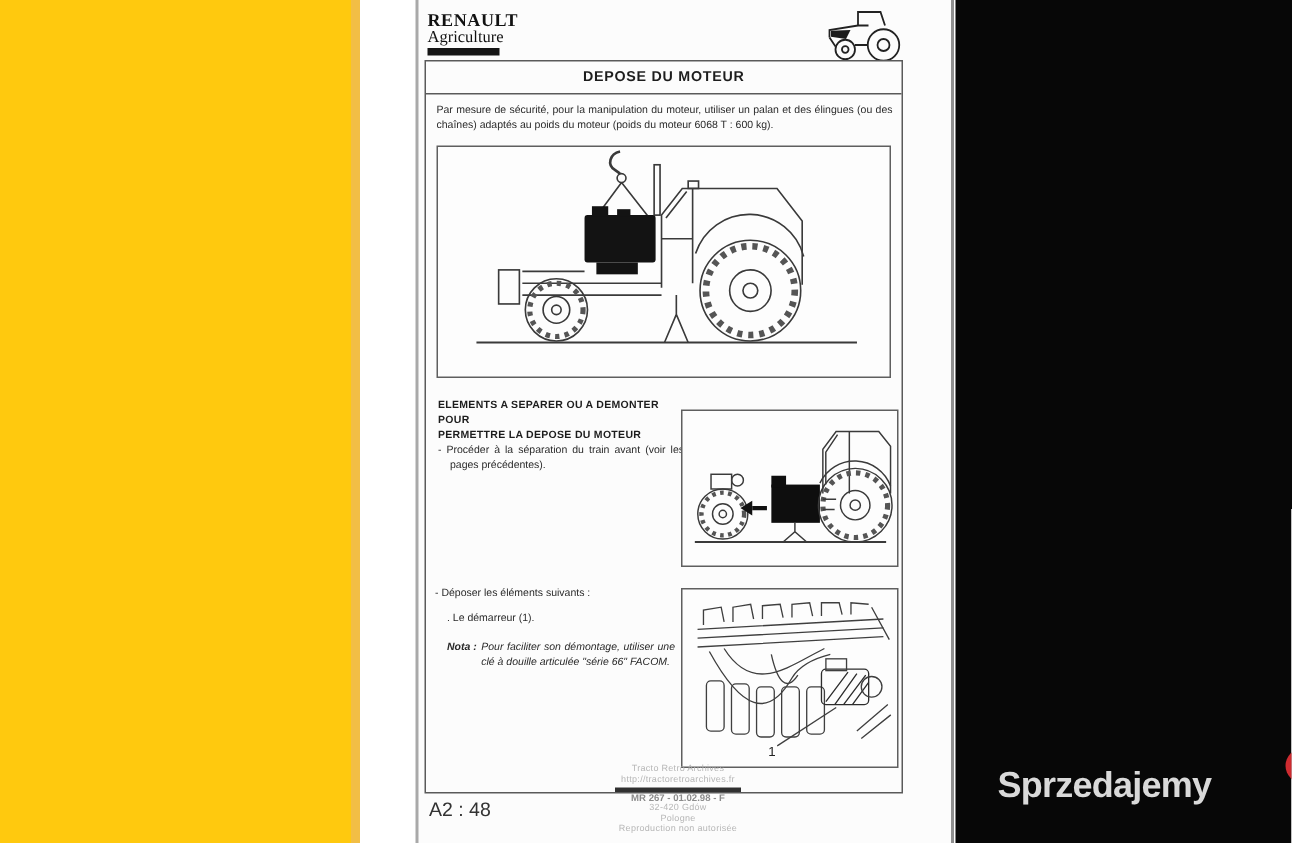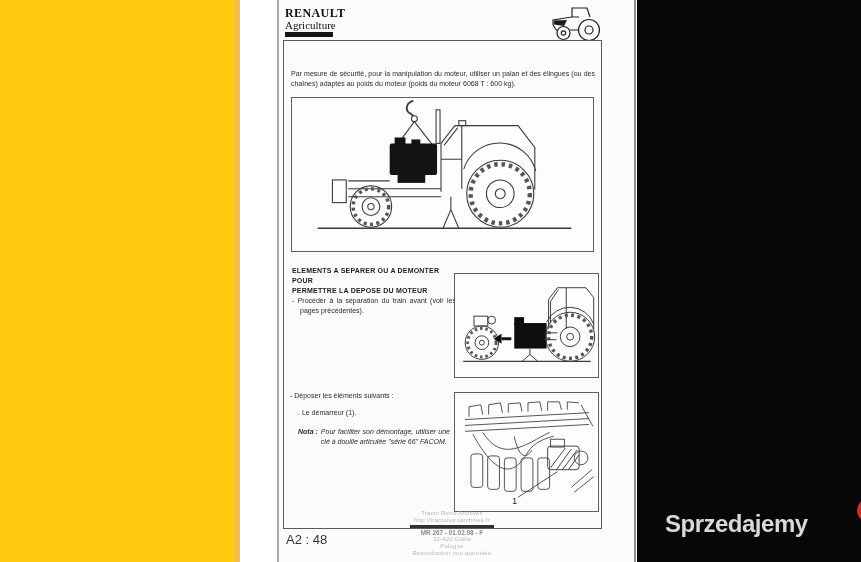--- a/index.html
+++ b/index.html
@@ -89,20 +89,21 @@
       <circle cx="12.5" cy="30" r="6.5"></circle>
       <circle cx="12.5" cy="30" r="2.2"></circle>
       <path d="M21 14 L21 5 L36 5 L39 14"></path>
       <path d="M2 22 L2 17 L21 14 L28 14"></path>
       <path d="M2 22 L6 28 M19 27 L27 27"></path>
       <path d="M3 17.5 L3 21.5 L13 23 L16 17 Z" fill="#1c1c1c" stroke="none"></path>
     </svg>
   </div>
 
   <div class="doc">
+    <div class="doc-title">DEPOSE DU MOTEUR</div>
     <p class="intro">Par mesure de sécurité, pour la manipulation du moteur, utiliser un palan et des élingues (ou des chaînes) adaptés au poids du moteur (poids du moteur 6068 T : 600 kg).</p>
 
     <div class="fig fig1">
       <svg viewBox="0 0 303 155" fill="none" stroke="#3a3a3a" stroke-width="1.1">
         <line x1="25" y1="132" x2="282" y2="132" stroke-width="1.4"></line>
 
         <circle cx="210" cy="97" r="34"></circle>
         <circle cx="210" cy="97" r="30" stroke-dasharray="3.5 4" stroke-width="4.5" stroke="#555"></circle>
         <circle cx="210" cy="97" r="14"></circle>
         <circle cx="210" cy="97" r="5"></circle>

